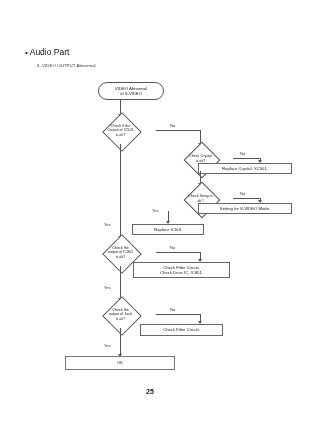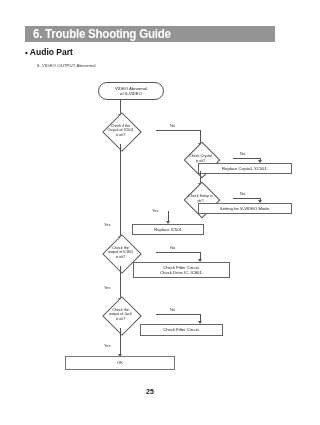--- a/index.html
+++ b/index.html
@@ -18,21 +18,21 @@
   .header-bar .htext{
     position:absolute;left:8px;top:1px;
     font-size:12.5px;font-weight:bold;color:#ffffff;
     letter-spacing:-0.3px;
     transform:scaleX(0.93);transform-origin:left center;
     white-space:nowrap;line-height:14px;
   }
 
   .section-title{
     position:absolute;left:25px;top:47px;
-    font-size:8.5px;font-weight:bold;color:#111;
+    font-size:8.5px;font-weight:normal;color:#111;
     white-space:nowrap;
   }
   .section-title .bullet{font-size:8px;}
 
   .subsection{
     position:absolute;left:37px;top:63px;
     font-size:4.3px;color:#333;white-space:nowrap;
     letter-spacing:0.1px;
   }
 
@@ -89,23 +89,20 @@
   .page-number{
     position:absolute;left:0;right:0;top:388px;
     text-align:center;font-size:7px;font-weight:bold;color:#111;
   }
 </style>
 </head>
 <body>
 
 <div class="page">
 
-  <div class="header-bar">
-    <div class="htext">6. Trouble Shooting Guide</div>
-  </div>
 
   <div class="section-title">
     <span class="bullet">•</span>
     <span>Audio Part</span>
   </div>
 
   <div class="subsection">6. VIDEO OUTPUT Abnormal</div>
 
   <div class="chart">
 

